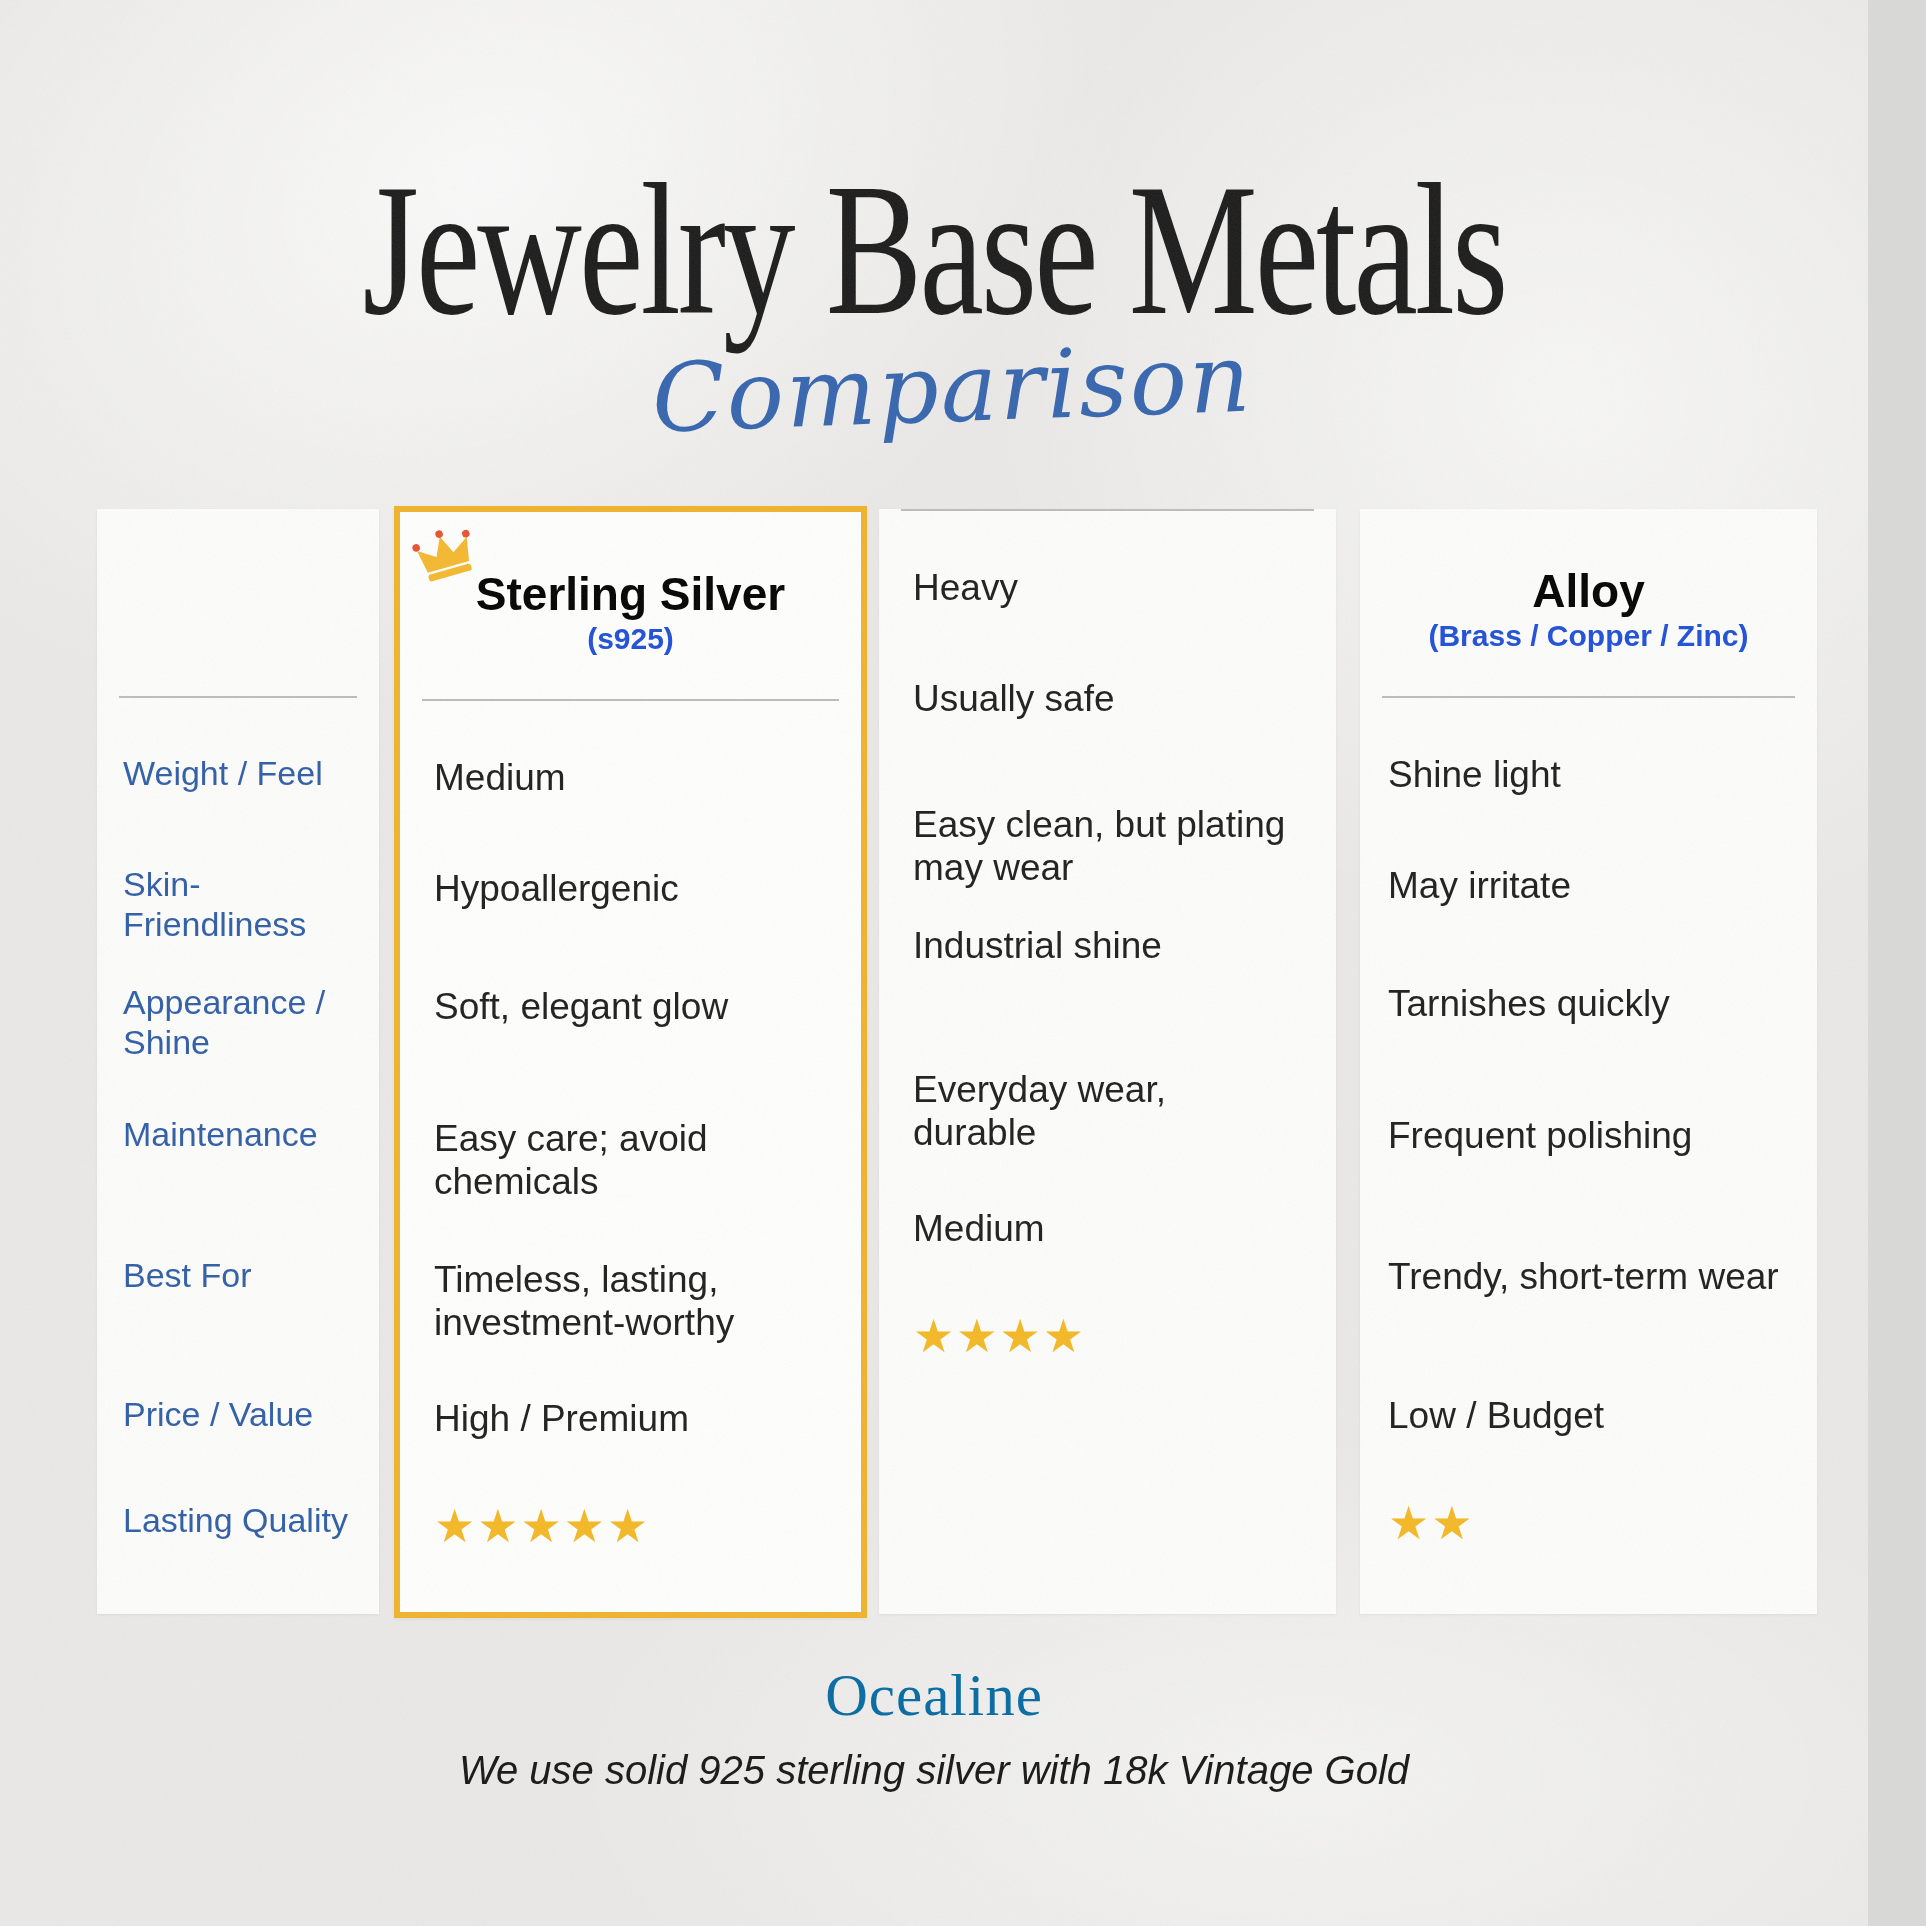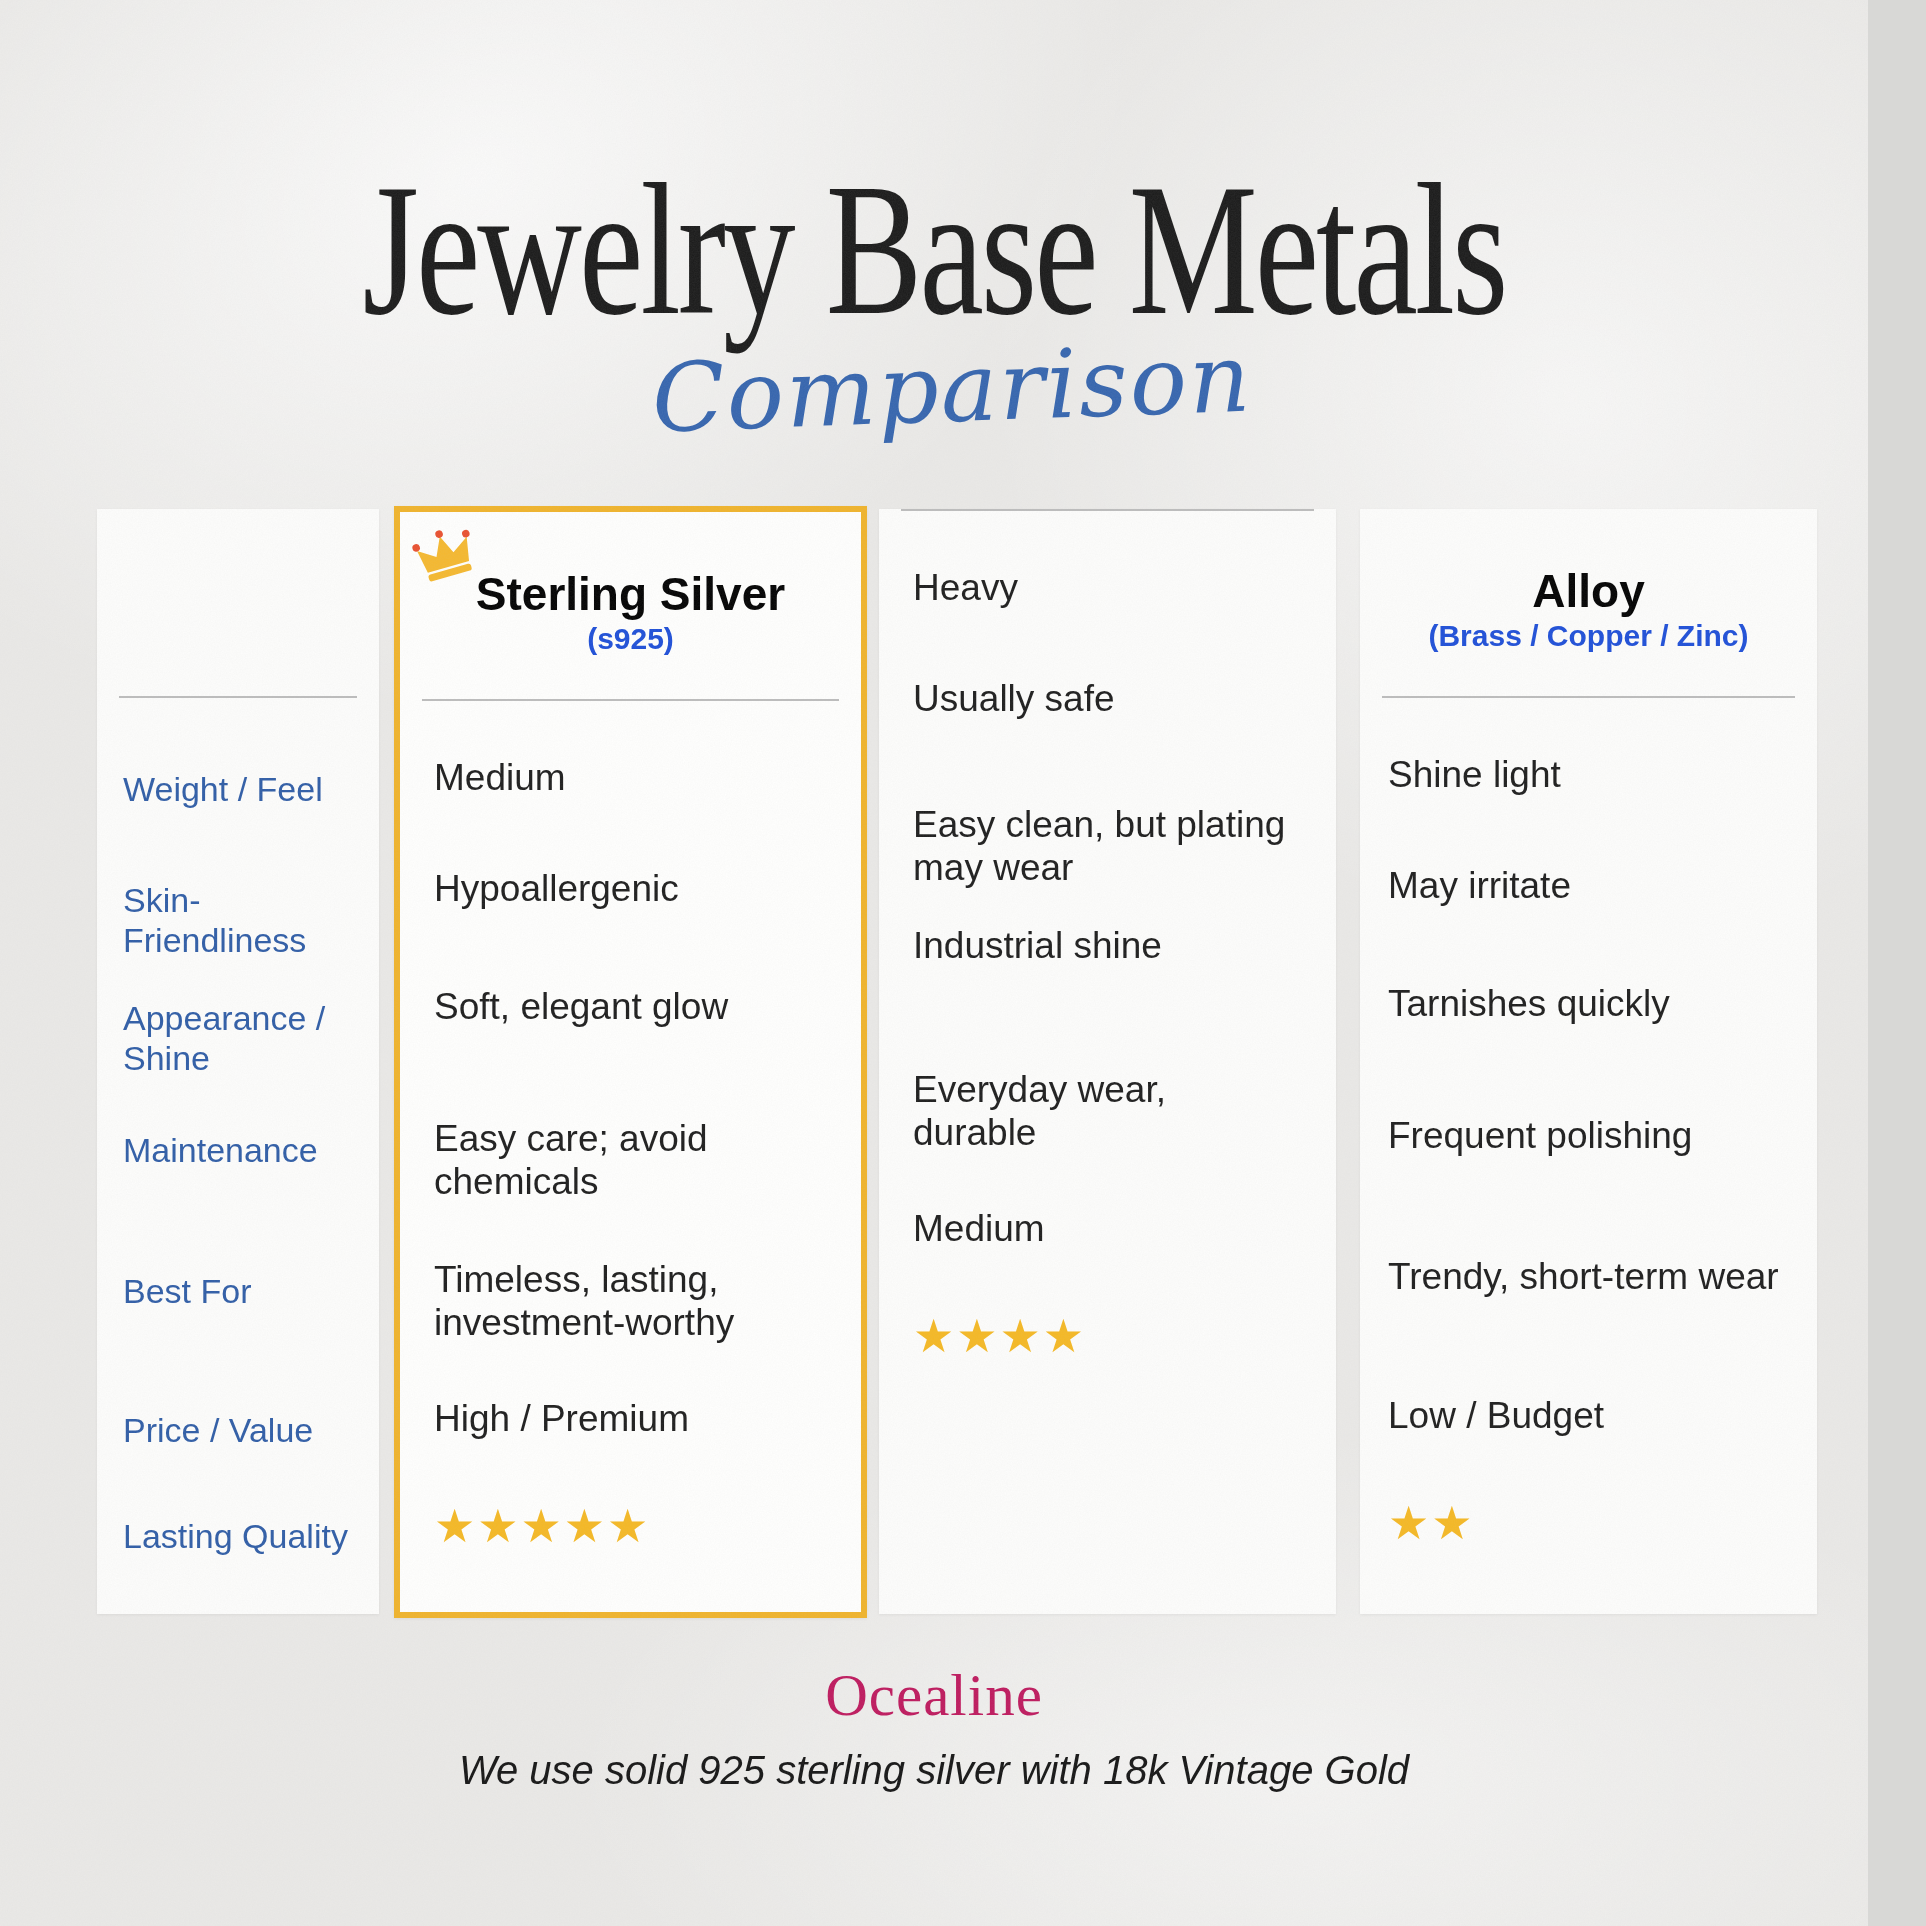--- a/index.html
+++ b/index.html
@@ -54,38 +54,38 @@
   .row-1{height:140px;padding-top:55px;}
   .row-2{height:124px;padding-top:26px;}
   .row-3{height:124px;padding-top:20px;}
   .row-4{height:129px;padding-top:28px;}
   .row-5{height:133px;padding-top:40px;}
   .row-6{height:126px;padding-top:46px;}
   .row-7{height:141px;padding-top:26px;}
 
   .row-label{
     padding-left:26px;padding-right:8px;color:#2e5ca6;font-size:34px;
-    line-height:40px;white-space:pre-line;margin-top:16px;
+    line-height:40px;white-space:pre-line;
   }
   .cell{
     padding-left:34px;padding-right:8px;color:#1c1c1c;font-size:37px;
     line-height:43px;white-space:pre-line;
   }
   .panel-col3 .cell{padding-left:28px;}
   .stars-cell{
     font-family:"DejaVu Sans",sans-serif;color:#f5b823;font-size:46px;
     letter-spacing:2px;line-height:46px;
   }
   .crown{position:absolute;left:14px;top:16px;width:63px;height:57px;
          transform:rotate(-16deg);z-index:6;}
 
   
   .brand{
     position:absolute;top:1661px;left:0;width:100%;text-align:center;
-    font-family:"Liberation Serif",serif;font-size:59px;color:#be185d;
+    font-family:"Liberation Serif",serif;font-size:59px;color:#0369a1;
     letter-spacing:1px;z-index:3;
   }
   .tagline{
     position:absolute;top:1748px;left:0;width:100%;text-align:center;
     font-style:italic;font-size:40px;color:#141414;z-index:3;
   }
 </style>
 </head>
 <body>
 

